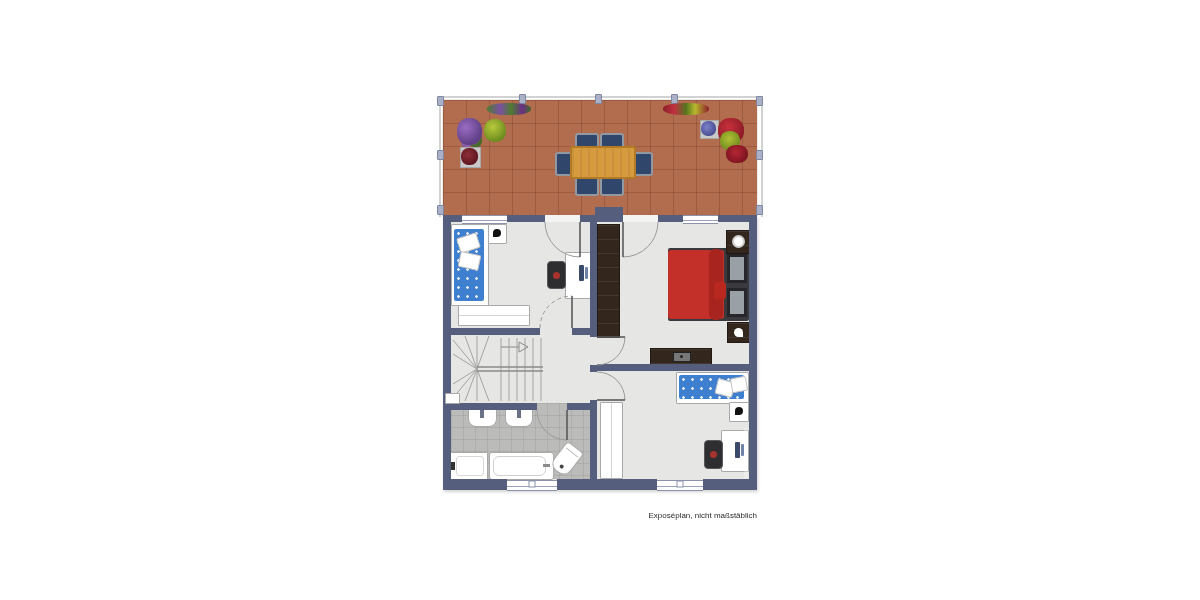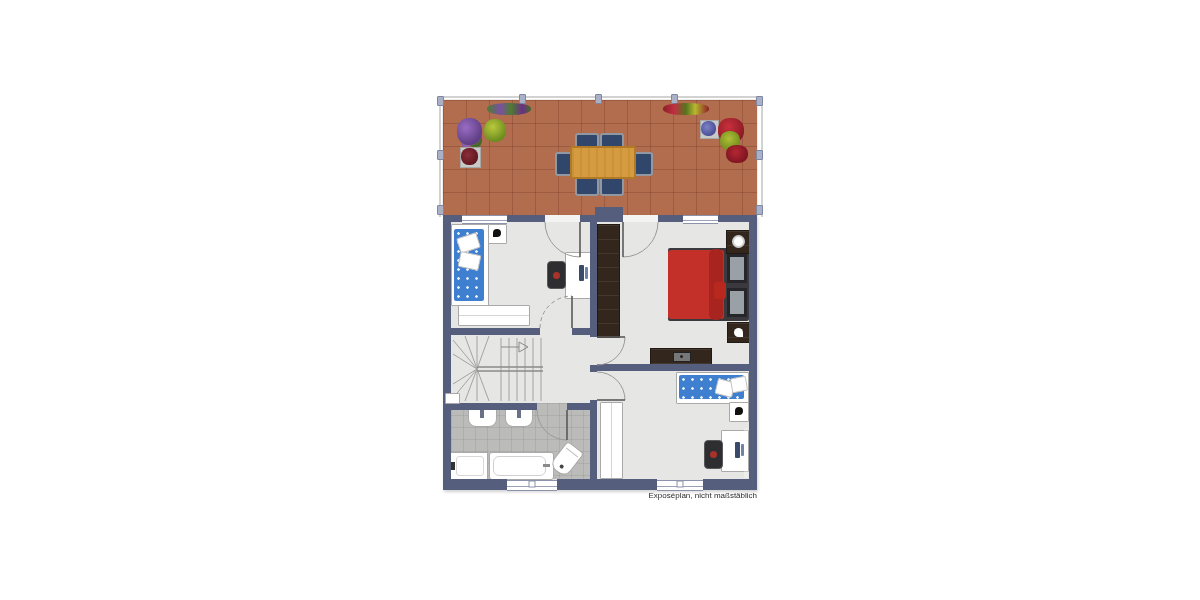--- a/index.html
+++ b/index.html
@@ -56,21 +56,21 @@
     background-image:radial-gradient(circle, rgba(255,255,255,.85) 1px, transparent 1.6px);
     background-size:9px 9px;}
   .pillow{background:#fff;border:1px solid #c2c2c2;border-radius:2px;}
   .deskchair{background:#2e2e31;border-radius:4px;border:1px solid #57575c;}
   .deskchair::after{content:"";position:absolute;left:50%;top:50%;width:7px;height:7px;margin:-3.5px 0 0 -3.5px;
     background:#a8322c;border-radius:50%;}
   .darkfurn{background:var(--darkwood);
     background-image:repeating-linear-gradient(to bottom, rgba(255,255,255,.08) 0 1px, transparent 1px 14px);
     border:1px solid #221a12;}
   .laptop{background:#3a4a6b;border-radius:1px;}
-  .disclaimer{position:absolute;left:443px;top:491px;width:314px;text-align:right;
+  .disclaimer{position:absolute;left:443px;top:511px;width:314px;text-align:right;
     font-size:8px;line-height:10px;color:#2b2b2b;z-index:50;}
   .wmstrip{position:absolute;background:rgba(255,255,255,.30);z-index:36;}
 </style>
 </head>
 <body>
 
 <div class="stage">
   <div class="plan">
 
     <div class="terrace">

